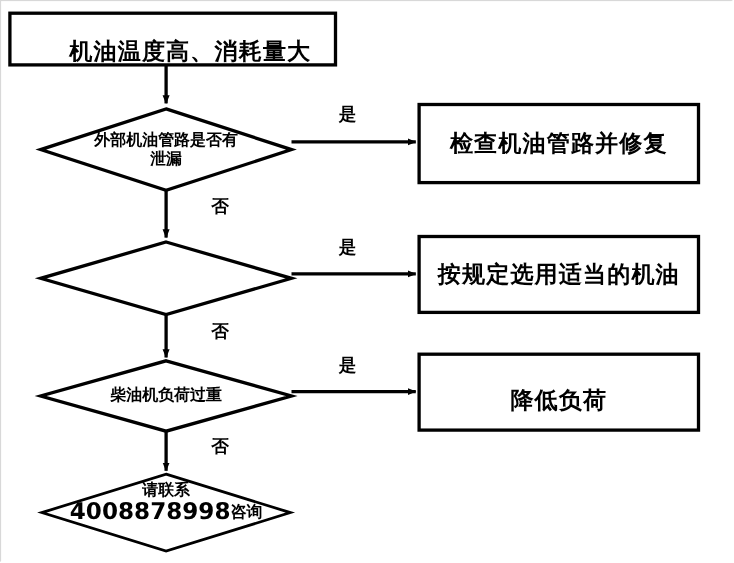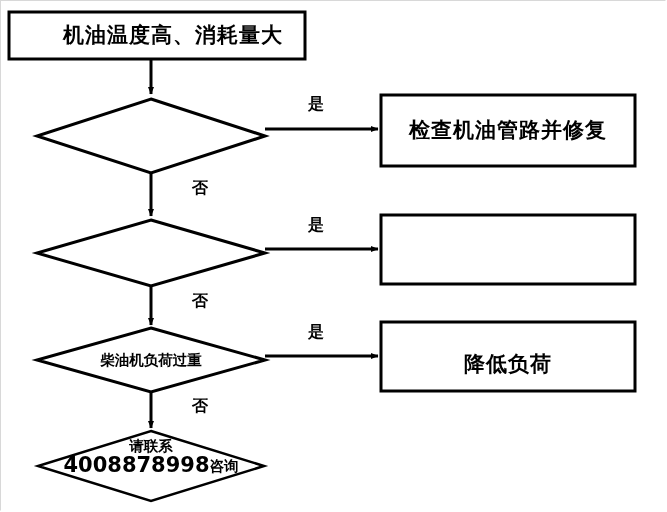--- a/index.html
+++ b/index.html
@@ -116,28 +116,31 @@
 
     <line x1="265" y1="356" x2="378" y2="356" stroke="#000000" stroke-width="3" marker-end="url(#arrowhead)"></line>
 
     <rect x="381" y="322" width="254" height="69" fill="#ffffff" stroke="#000000" stroke-width="3"></rect>
 
     <line x1="151" y1="392" x2="151" y2="428" stroke="#000000" stroke-width="3" marker-end="url(#arrowhead)"></line>
 
     <polygon points="151,431 264,466 151,501 38,466" fill="#ffffff" stroke="#000000" stroke-width="2.5"></polygon>
   </svg>
 
-  <div class="node-text start-text" style="left:9px; top:12px; width:328px; height:47px;">机油温度高、消耗量大</div>
+  <div class="node-text start-text" style="left:9px; top:24px; width:328px; height:47px;">机油温度高、消耗量大</div>
 
+  <div class="node-text decision-text" style="left:56px; top:108px; width:190px; height:56px;">外部机油管路是否有
+泄漏</div>
 
 
   <div class="node-text decision-text" style="left:56px; top:346px; width:190px; height:28px;">柴油机负荷过重</div>
 
   <div class="node-text action-text" style="left:381px; top:95px; width:254px; height:71px;">检查机油管路并修复</div>
 
+  <div class="node-text action-text" style="left:381px; top:215px; width:254px; height:69px;">按规定选用适当的机油</div>
 
   <div class="node-text action-text" style="left:381px; top:322px; width:254px; height:85px;">降低负荷</div>
 
   <div class="node-text end-text" style="left:61px; top:436px; width:180px; height:19px;">请联系</div>
 
   <div class="node-text end-text" style="left:56px; top:455px; width:190px; height:21px;">
     <span class="phone">4008878998</span><span>咨询</span>
   </div>
 
   <div class="edge-label" style="left:308px; top:94px;">是</div>

